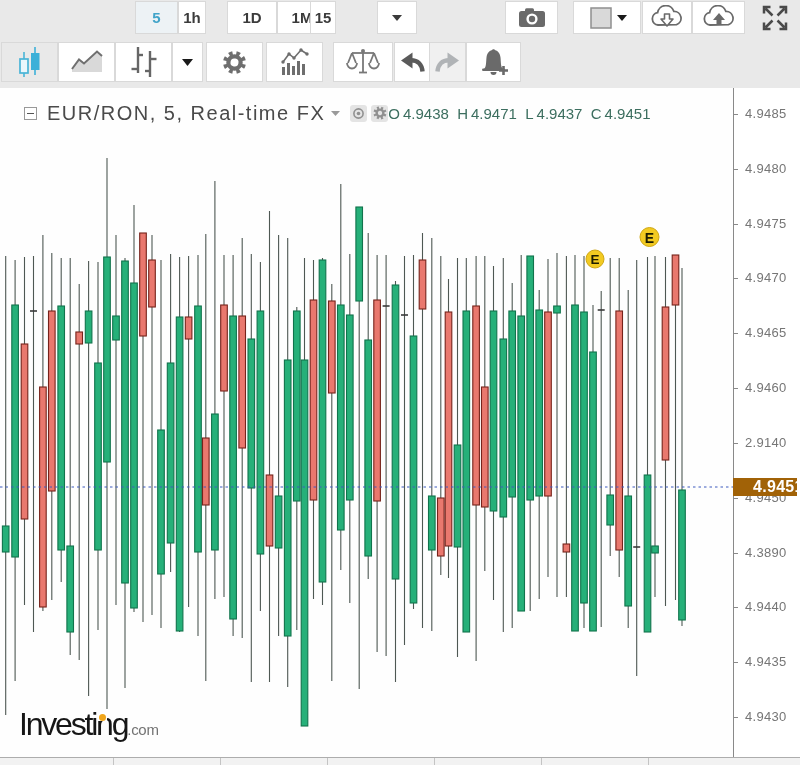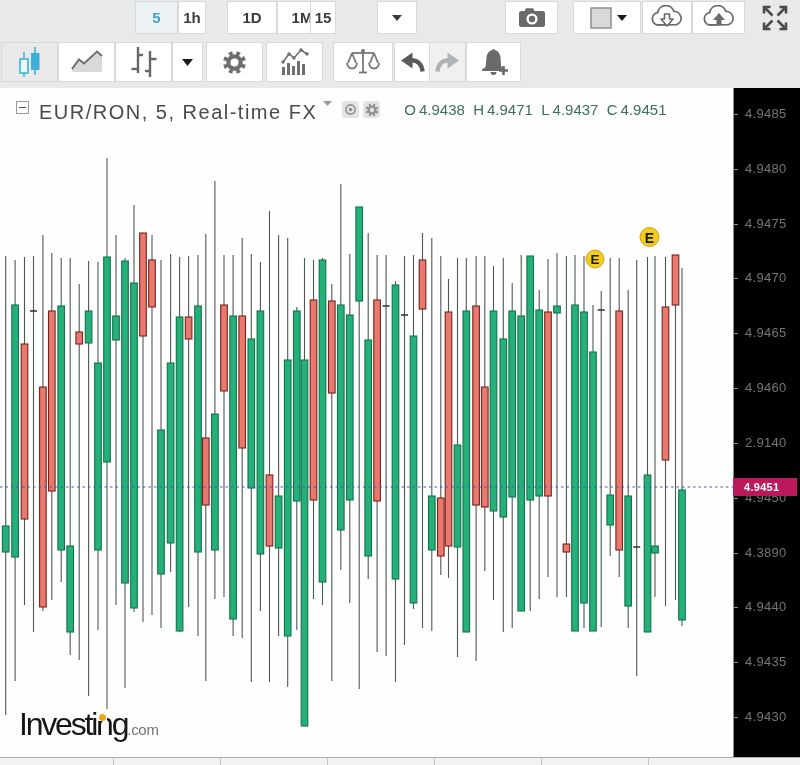--- a/index.html
+++ b/index.html
@@ -11,30 +11,30 @@
 #i5{left:135px;width:43px;background:#edf2f5;color:#42a4c9}
 #i1h{left:178px;width:28px}
 #i1d{left:227px;width:50px}
 #i1m{left:277px;width:50px}
 #i15{left:310px;width:26px}
 #iarr{left:377px;width:40px}
 #row2{position:absolute;left:0;top:35px;width:800px;height:53px;background:#e9e9e9}
 .b2{position:absolute;top:7px;height:40px;background:#fff;border:1px solid #d9d9d9;display:flex;align-items:center;justify-content:center}
 .sel{background:#e9e9e9}
 #plot{position:absolute;left:0;top:88px;width:733px;height:669px;background:#fefefe}
-#axis{position:absolute;left:733px;top:88px;width:67px;height:669px;background:#000000;border-left:1px solid #898989}
+#axis{position:absolute;left:733px;top:88px;width:67px;height:669px;background:#ffffff;border-left:1px solid #898989}
 .tick{position:absolute;left:0;width:4px;height:1px;background:#898989}
 .tlab{position:absolute;left:11px;font-size:13px;letter-spacing:.3px;color:#767676}
-#plabel{position:absolute;left:733px;top:478px;width:64px;height:18px;background:#be185d;color:#fff;font-size:11px;font-weight:bold;line-height:18px;padding-left:11px;letter-spacing:.3px}
+#plabel{position:absolute;left:733px;top:478px;width:64px;height:18px;background:#a16207;color:#fff;font-size:16px;font-weight:bold;line-height:18px;padding-left:20px;letter-spacing:.3px}
 #bottom{position:absolute;left:0;top:757px;width:800px;height:8px;background:#f2f2f2;border-top:1px solid #adadad}
 .btick{position:absolute;top:0;width:1px;height:7px;background:#c4c4c4}
-#legend{position:absolute;left:16px;top:101px;height:24px;display:flex;align-items:flex-start;white-space:nowrap}
+#legend{position:absolute;left:24px;top:101px;height:24px;display:flex;align-items:center;white-space:nowrap}
 #ltitle{font-size:20px;color:#4a4a4a;margin-left:10px;letter-spacing:1.5px}
 .licon{width:17px;height:17px;background:#e4e4e4;border-radius:3px;margin-left:4px;flex:none;display:flex;align-items:center;justify-content:center}
-#ohlc{font-size:15px;color:#3c6e5f;margin-left:24px}
+#ohlc{font-size:15px;color:#3c6e5f;margin-left:0}
 #logo{position:absolute;left:19px;top:706px;white-space:nowrap}
 #logo b{font-size:32px;font-weight:normal;color:#161616;letter-spacing:-2.2px}
 #logo span{font-size:15px;color:#737373;letter-spacing:-0.3px}
 #idot{position:absolute;left:98px;top:713px;width:9px;height:8px;background:#fff}
 #idot div{position:absolute;left:1px;top:0.5px;width:7px;height:7px;border-radius:50%;background:#f0a51a}
 </style></head><body>
 <div id="row1">
   <div class="b1 ivl" id="i5">5</div>
   <div class="b1 ivl" id="i1h">1h</div>
   <div class="b1 ivl" id="i1d">1D</div>

